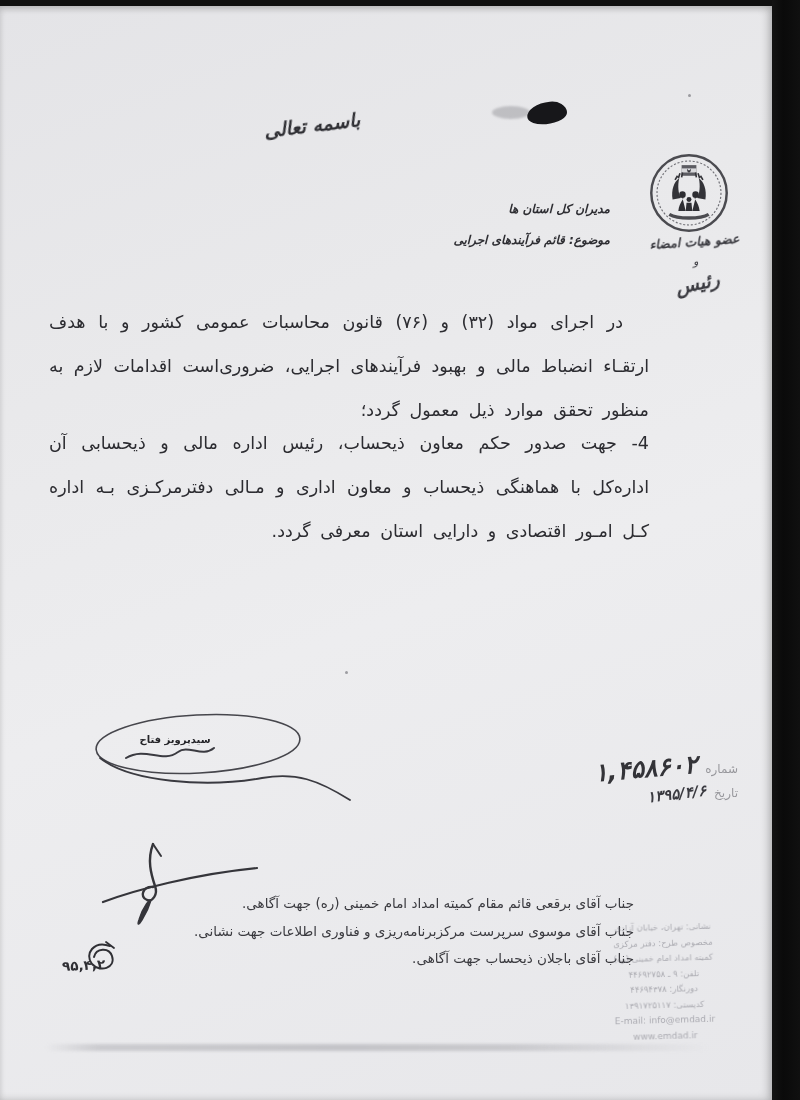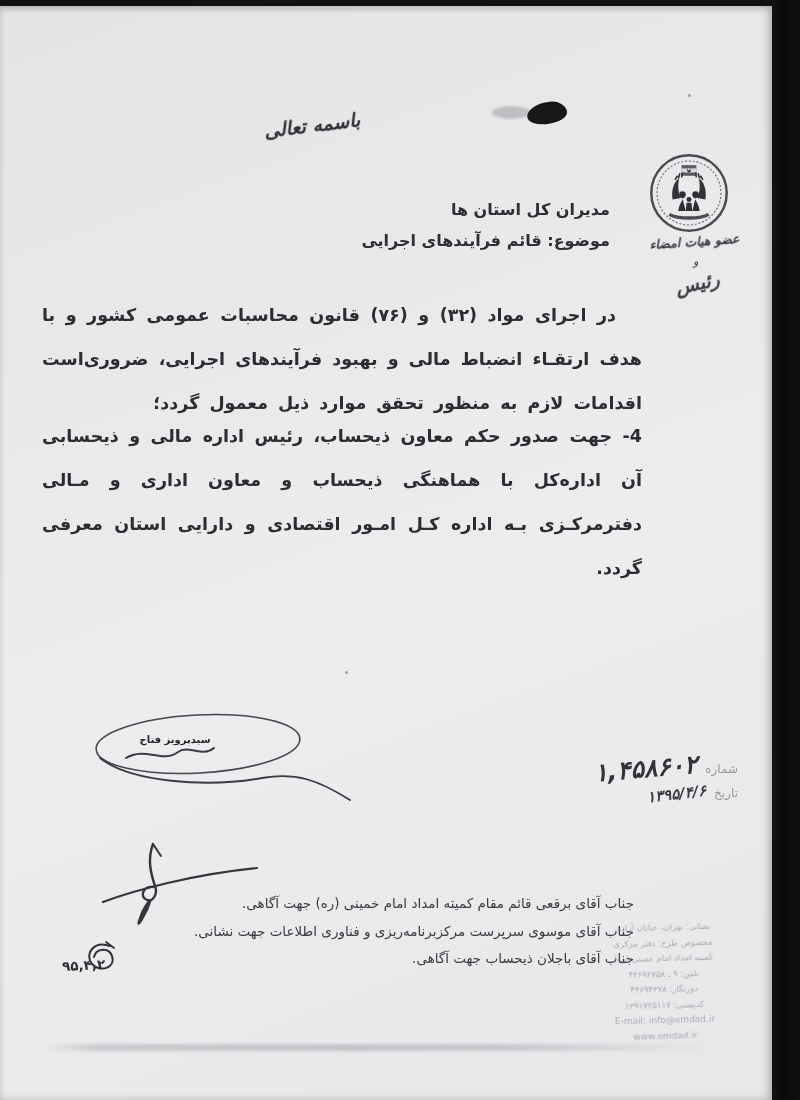--- a/index.html
+++ b/index.html
@@ -45,27 +45,27 @@
 
   
   .role-note{position:absolute;left:642px;top:228px;width:108px;text-align:center;
     font-style:italic;transform:rotate(-4deg);color:#3a3a40;}
   .role-note .l1{font-size:12.5px;font-weight:700;filter:blur(.25px);}
   .role-note .l2{font-size:11px;margin-top:6px;filter:blur(.25px);}
   .role-note .l3{font-size:19px;font-weight:700;margin-top:4px;transform:rotate(-8deg);filter:blur(.25px);}
 
   
   .heading{position:absolute;right:162px;left:40px;top:188px;text-align:right;}
-  .heading div{font-weight:700;font-size:16px;line-height:31px;}
+  .heading div{font-weight:700;font-size:12px;line-height:31px;font-style:italic;}
 
   
   .para{
     position:absolute;right:160px;left:38px;left:38px;width:600px;right:auto;
-    margin:4px;text-align:justify;text-align-last:right;direction:rtl;
-    font-size:17.5px;font-weight:700;line-height:44px;word-spacing:4px;
+    margin:11px;text-align:justify;text-align-last:right;direction:rtl;
+    font-size:17.5px;font-weight:400;line-height:44px;word-spacing:4px;
     color:#2c2c31;
   }
   .para{left:38px;}
   .p-intro{top:283px;}
   .p-intro .indent{display:inline-block;width:26px;}
   .p-item1{top:404px;}
   .p-item2{top:533px;}
 
   
   .stamp-wrap{position:absolute;left:86px;top:696px;width:270px;height:110px;}

